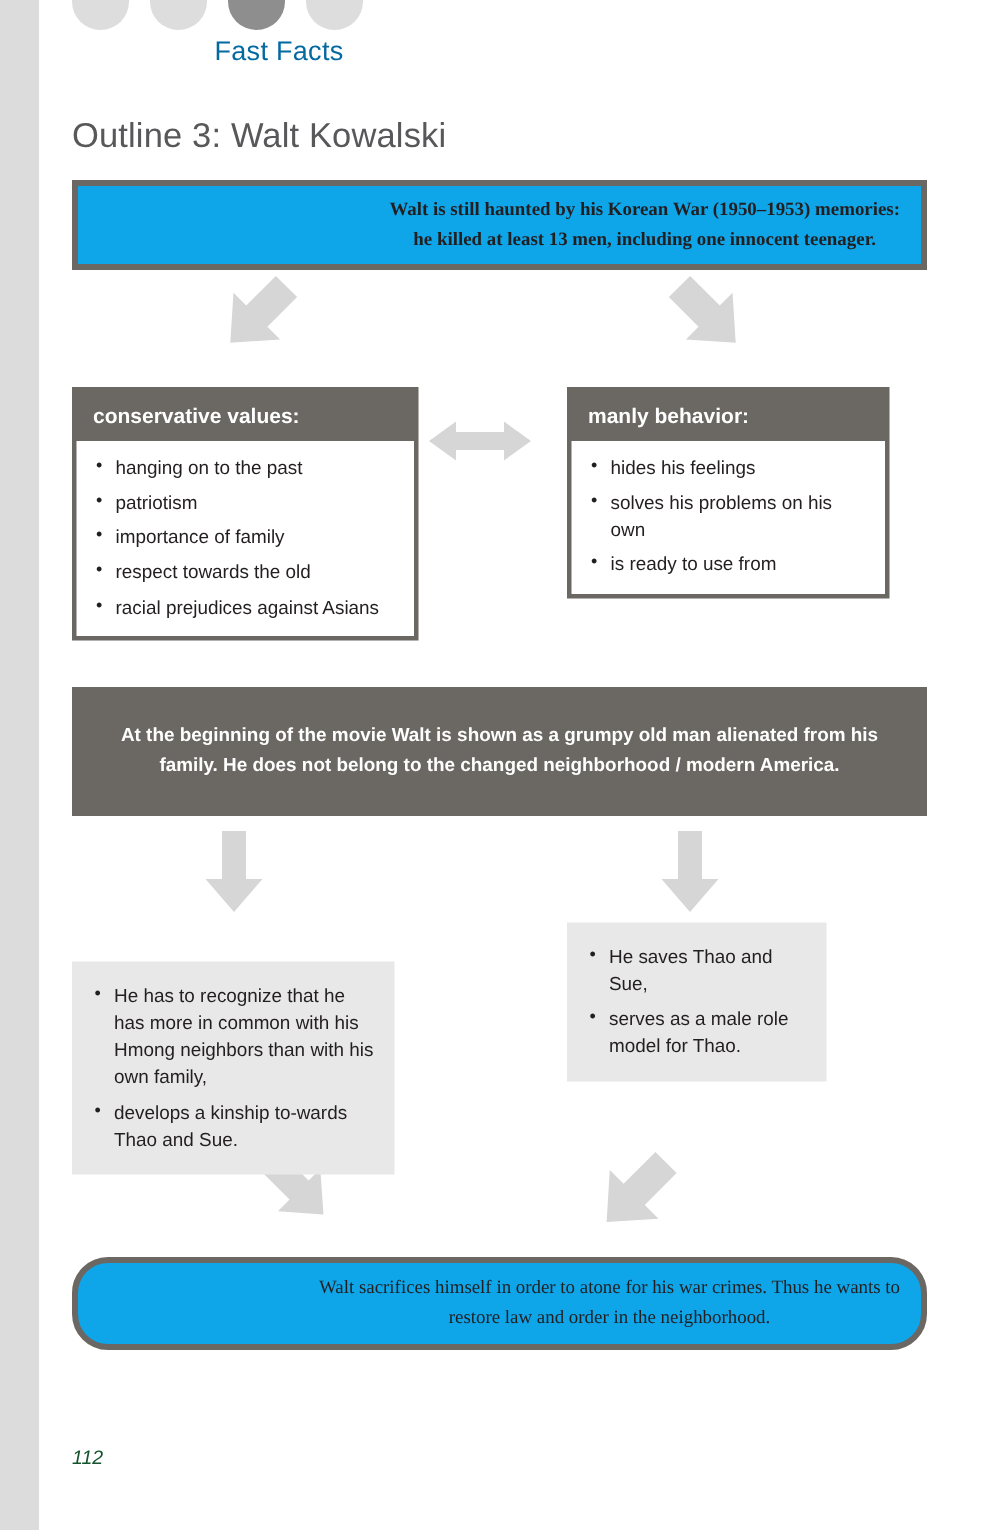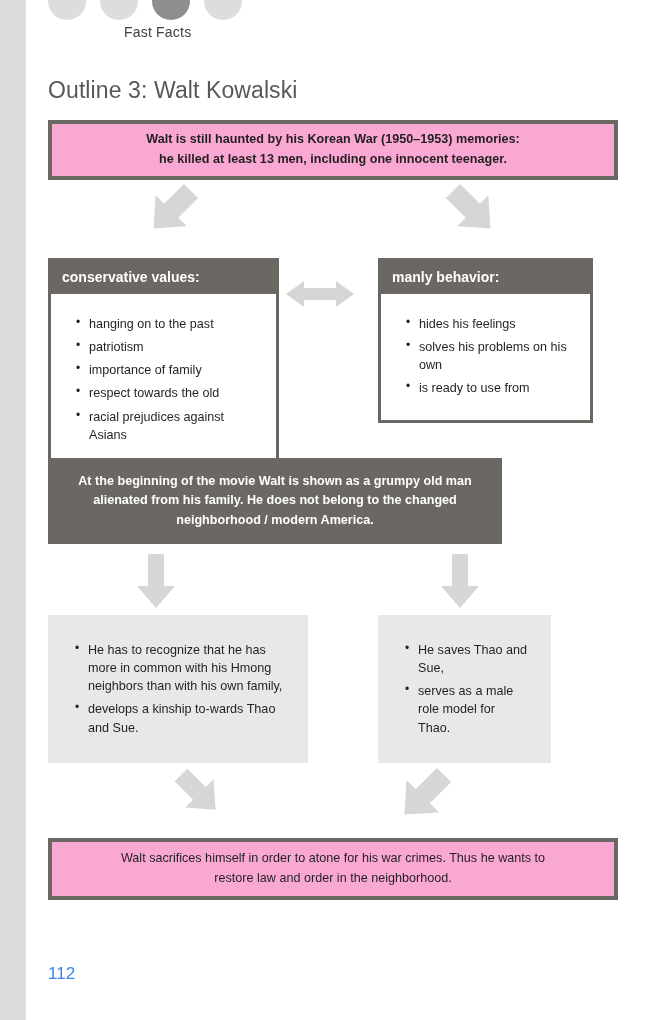--- a/index.html
+++ b/index.html
@@ -47,24 +47,24 @@
     width: 38px;
     height: 38px;
     border-radius: 50%;
     background: #dddddd;
   }
   .dot.active {
     background: #8e8e8e;
   }
   .dots-label {
     position: absolute;
-    left: 98px;
+    left: 117px;
     top: 24px;
-    font-size: 14px;
-    color: #404040;
+    font-size: 18px;
+    color: #0369a1;
     letter-spacing: .2px;
   }
 
   
   .page-title {
     position: absolute;
     left: 22px;
     top: 62px;
     font-size: 23px;
     font-weight: 400;
@@ -73,75 +73,76 @@
     text-align: right;
   }
 
   
   .box {
     position: absolute;
     box-sizing: border-box;
   }
   .outline-box {
     border: 4px solid #6b6763;
-    background: #f9a8d4;
+    background: #0ea5e9;
     display: flex;
     align-items: center;
-    justify-content: center;
+    justify-content: flex-end;
+    font-family: Liberation Serif, serif;
   }
   .outline-box .txt {
     text-align: center;
     font-size: 12.6px;
     line-height: 1.55;
     color: #231f20;
     padding: 0 14px;
   }
   .outline-box.bold .txt { font-weight: bold; }
 
   
   #headline-box { left: 22px; top: 120px; width: 570px; height: 60px; }
 
   
   #narrative-box {
-    left: 22px; top: 458px; width: 454px; height: 86px;
+    left: 22px; top: 458px; width: 570px; height: 86px;
     background: #6b6763;
     display: flex; align-items: center; justify-content: center;
   }
   #narrative-box .txt {
     color: #ffffff;
     font-weight: bold;
     font-size: 12.6px;
     line-height: 1.55;
     text-align: center;
     padding: 0 24px;
   }
 
   
-  #conclusion-box { left: 22px; top: 838px; width: 570px; height: 62px; }
+  #conclusion-box { left: 22px; top: 838px; width: 570px; height: 62px; border-radius: 24px; }
   #conclusion-box .txt { font-weight: 400; }
 
   
   .panel {
     position: absolute;
     box-sizing: border-box;
     background: #6b6763;
     padding: 3px;
   }
   .panel-title {
     color: #ffffff;
     font-size: 14px;
     font-weight: bold;
     padding: 8px 11px 9px 11px;
   }
   .panel-body {
     background: #ffffff;
     padding: 9px 10px 10px 4px;
   }
   .panel ul, .plain-box ul {
-    margin: 12px;
+    margin: 0;
     padding: 0 0 0 22px;
     list-style: none;
   }
   .panel li, .plain-box li {
     position: relative;
     font-size: 12.6px;
     line-height: 1.44;
     color: #231f20;
     margin-bottom: 5px;
   }
@@ -158,38 +159,39 @@
   #panel-left  { left: 22px;  top: 258px; width: 231px; }
   #panel-right { left: 352px; top: 258px; width: 215px; }
 
   
   .plain-box {
     position: absolute;
     box-sizing: border-box;
     background: #e8e8e8;
     padding: 14px 12px 14px 6px;
   }
-  #outcome-left  { left: 22px;  top: 615px; width: 260px; }
+  #outcome-left  { left: 22px;  top: 641px; width: 215px; }
   #outcome-right { left: 352px; top: 615px; width: 173px; }
 
   
   .arrow-layer {
     position: absolute;
     left: 0; top: 0;
     width: 628px; height: 1020px;
     pointer-events: none;
   }
 
   
   .page-number {
     position: absolute;
     left: 22px;
     top: 964px;
-    font-size: 17px;
-    color: #3b82f6;
+    font-size: 13px;
+    color: #14532d;
+    font-style: italic;
   }
 </style>
 </head>
 <body>
 
 <div class="page">
 
   <div class="left-strip"></div>
 
   <div class="content">

